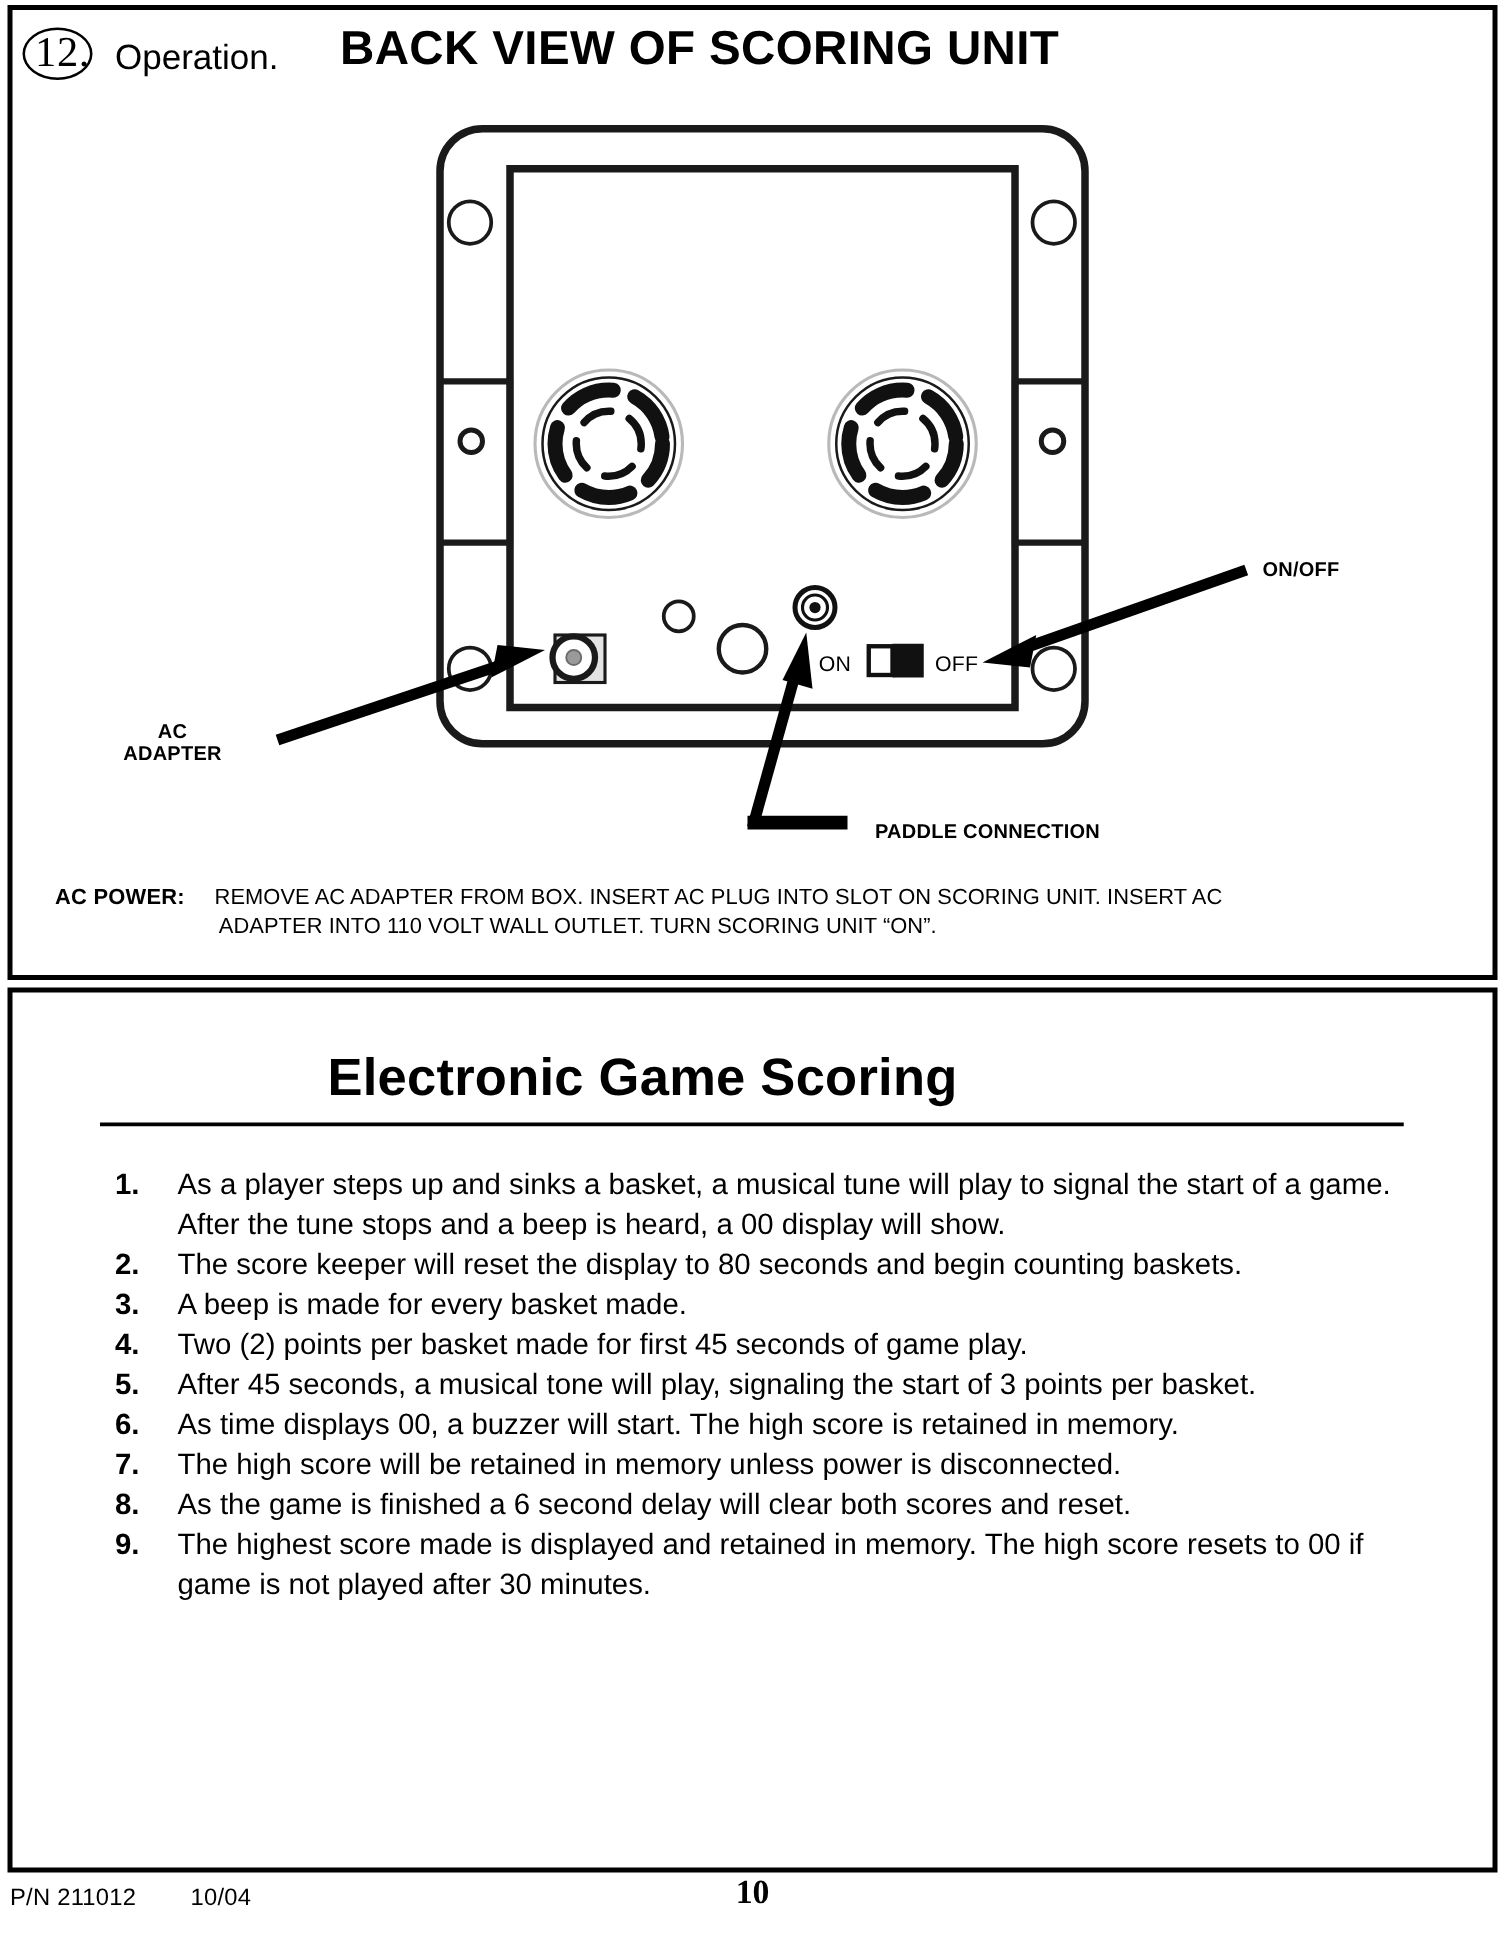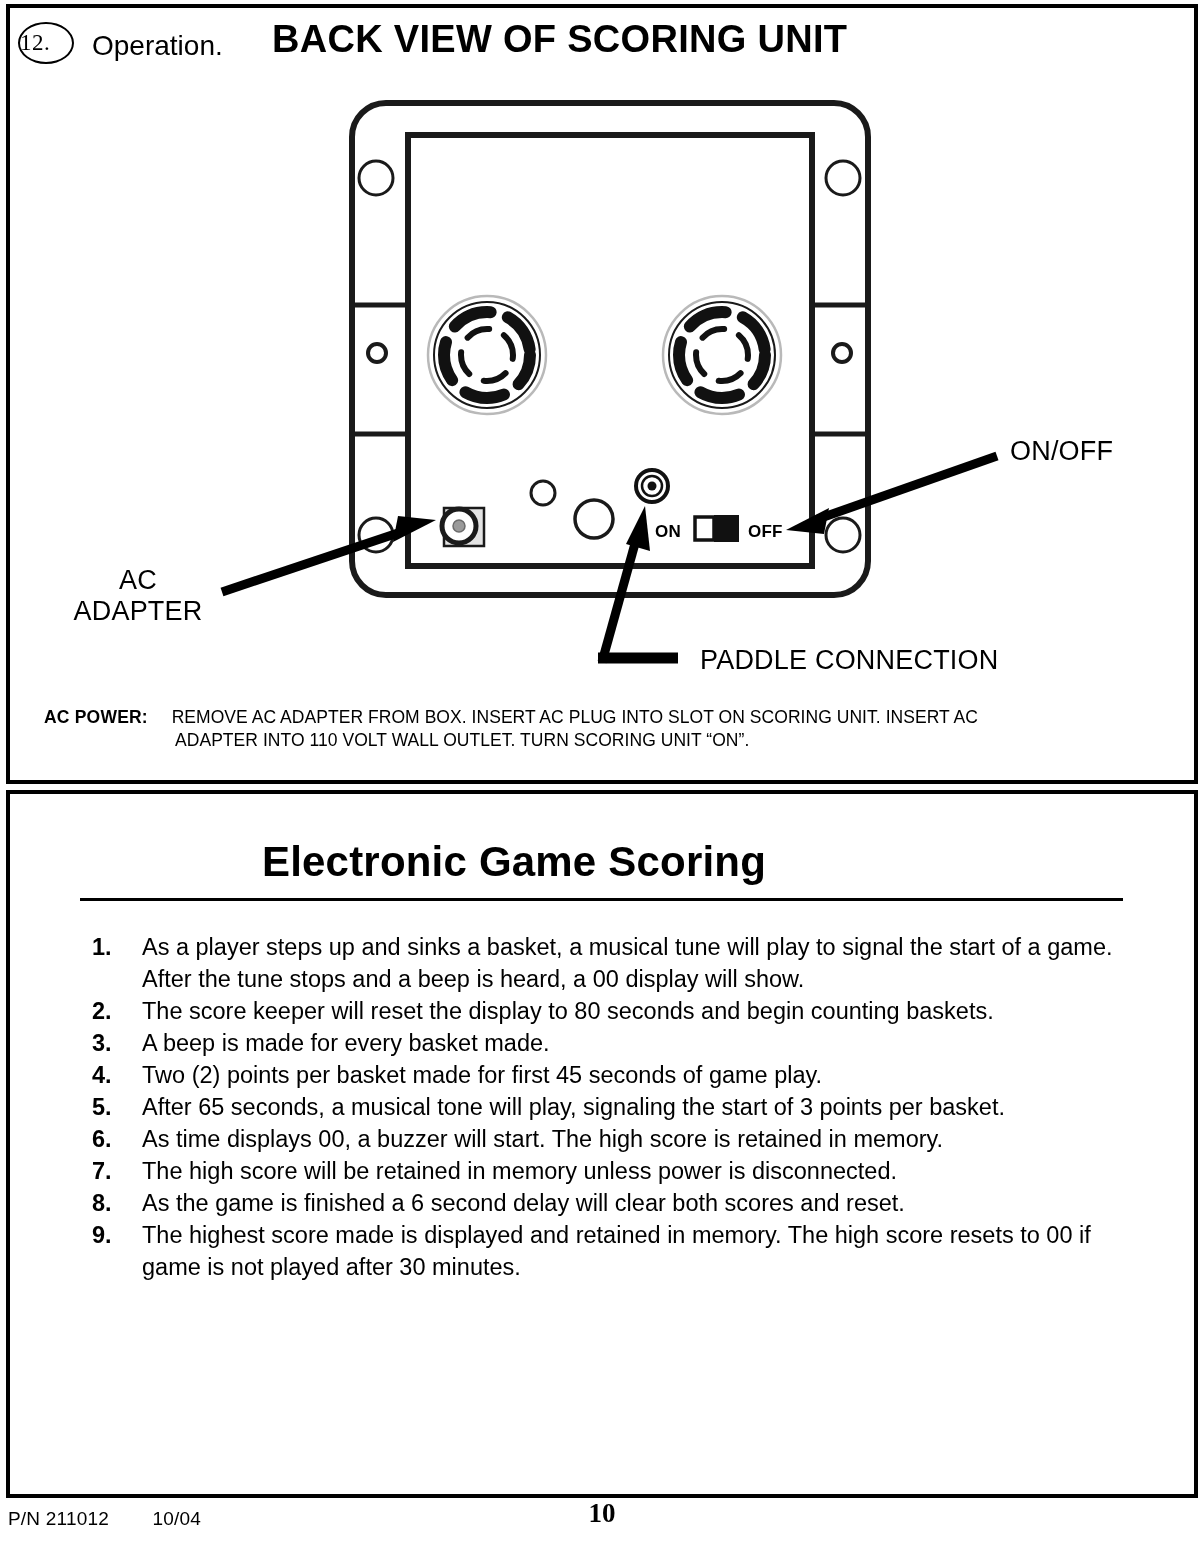--- a/index.html
+++ b/index.html
@@ -31,23 +31,23 @@
     position: absolute;
     left: 18px;
     top: 22px;
     width: 56px;
     height: 42px;
     border: 2px solid #000;
     border-radius: 50%;
     box-sizing: border-box;
     display: flex;
     align-items: center;
-    justify-content: flex-start;
+    justify-content: flex-end;
     font-family: "Liberation Serif", serif;
-    font-size: 23px;
+    font-size: 34px;
     letter-spacing: 0.5px;
   }
   .step-word {
     position: absolute;
     left: 92px;
     top: 30px;
     font-size: 28px;
   }
   .main-title {
     position: absolute;
@@ -65,35 +65,36 @@
     left: 0;
     top: 0;
     width: 1204px;
     height: 1553px;
     pointer-events: none;
   }
 
   
   .callout {
     position: absolute;
-    font-size: 27px;
-    font-weight: normal;
+    font-size: 16px;
+    font-weight: bold;
     letter-spacing: 0.2px;
     line-height: 1.13;
     white-space: pre;
+    margin-top: 12px;
   }
   #callout-onoff  { left: 1010px; top: 436px; }
   #callout-ac     { left: 68px;   top: 565px; text-align: center; width: 140px; }
   #callout-paddle { left: 700px;  top: 645px; }
 
   
   .sw-txt {
     position: absolute;
     font-size: 17px;
-    font-weight: bold;
+    font-weight: normal;
     letter-spacing: 0.2px;
   }
   #sw-on  { left: 655px; top: 522px; }
   #sw-off { left: 748px; top: 522px; }
 
   
   #acpower-wrap {
     position: absolute;
     left: 44px;
     top: 705px;
@@ -296,21 +297,21 @@
   <div class="step">
     <div class="num">3.</div>
     <div class="txt">A beep is made for every basket made.</div>
   </div>
   <div class="step">
     <div class="num">4.</div>
     <div class="txt">Two (2) points per basket made for first 45 seconds of game play.</div>
   </div>
   <div class="step">
     <div class="num">5.</div>
-    <div class="txt">After 65 seconds, a musical tone will play, signaling the start of 3 points per basket.</div>
+    <div class="txt">After 45 seconds, a musical tone will play, signaling the start of 3 points per basket.</div>
   </div>
   <div class="step">
     <div class="num">6.</div>
     <div class="txt">As time displays 00, a buzzer will start.  The high score is retained in memory.</div>
   </div>
   <div class="step">
     <div class="num">7.</div>
     <div class="txt">The high score will be retained in memory unless power is disconnected.</div>
   </div>
   <div class="step">

